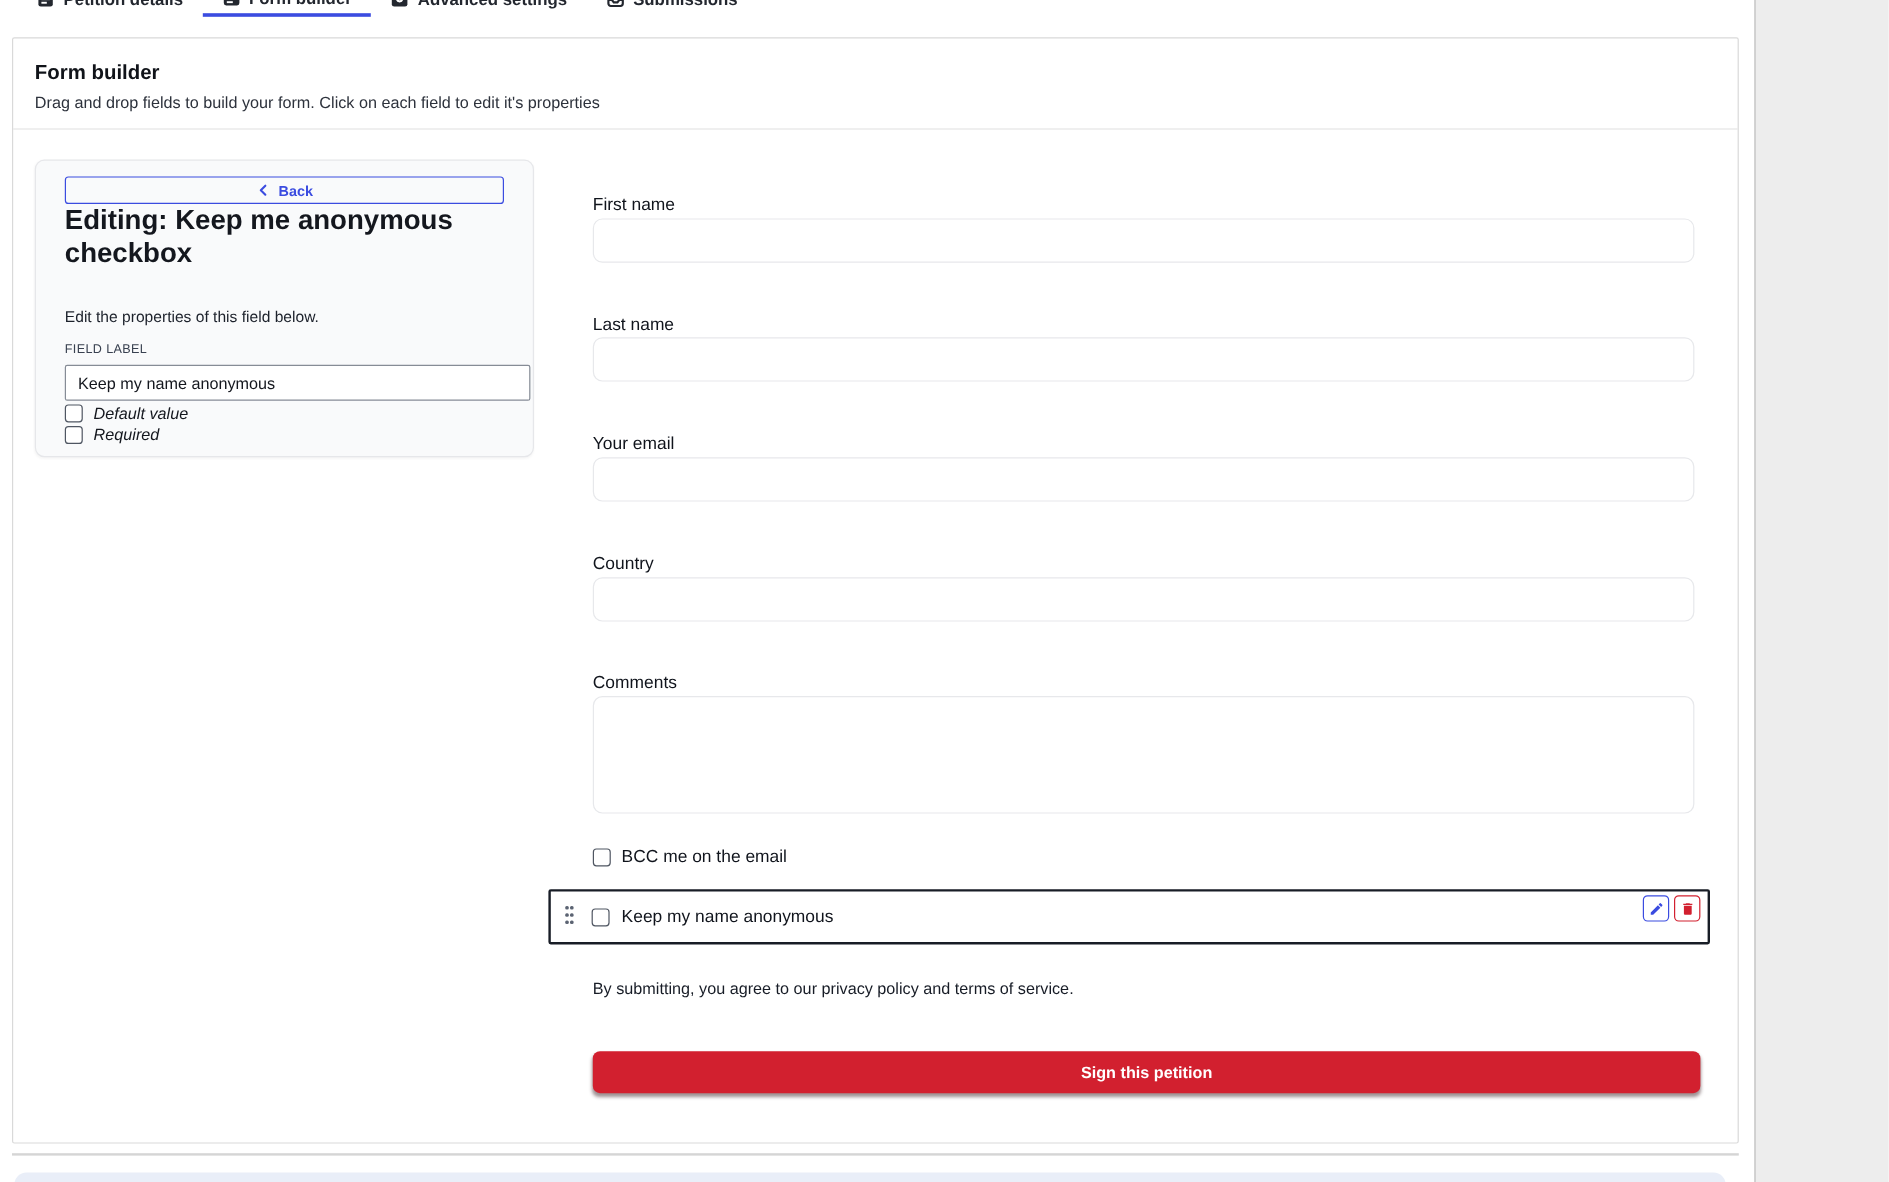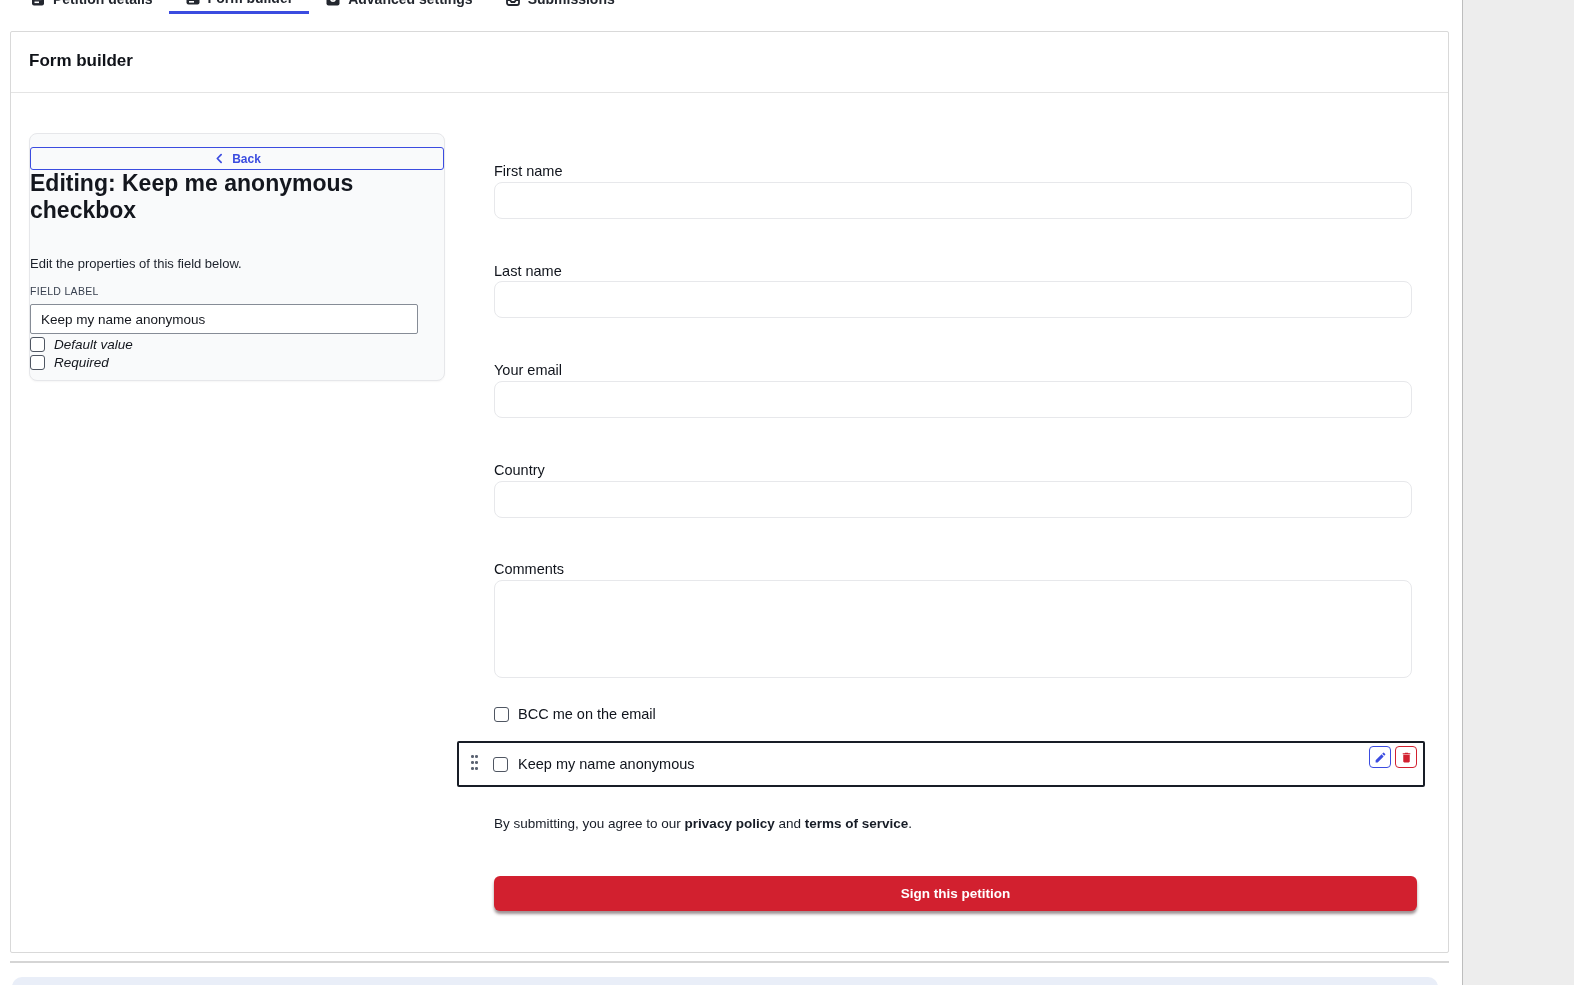--- a/index.html
+++ b/index.html
@@ -30,21 +30,21 @@
     background: #fff; border: 1px solid #d9d9d9; border-radius: 2px;
   }
   .card-header { padding: 19px 18px 14px 18px; border-bottom: 1px solid #e4e4e4; }
   .card-title { font-size: 17px; font-weight: 700; color: #101319; margin-bottom: 7px; }
   .card-sub { font-size: 13.5px; color: #2d323c; }
 
   
   .editor {
     position: absolute; left: 18px; top: 101px; width: 416px; height: 248px;
     background: #f9fafb; border: 1px solid #e6e7ea; border-radius: 8px;
-    padding: 13px 0; box-shadow: 0 1px 2px rgba(0,0,0,0.04);
+    padding: 13px 24px; box-shadow: 0 1px 2px rgba(0,0,0,0.04);
   }
   .back-btn {
     width: 100%; height: 23px; border: 1.5px solid #3b4ce0; border-radius: 3px;
     background: transparent; display: flex; align-items: center; justify-content: center;
     gap: 6px; color: #3b4ce0; font-size: 12px; font-weight: 700;
     font-family: "Liberation Sans", sans-serif; cursor: pointer;
   }
   .editor-title { font-size: 23px; font-weight: 700; color: #14171e; }
   .editor-desc { font-size: 13px; color: #1c212b; margin-top: 32px; }
   .field-caption { font-size: 10.5px; color: #394150; margin-top: 14px; letter-spacing: 0.3px; }
@@ -81,21 +81,21 @@
   .drag-handle i { width: 2.5px; height: 2.5px; border-radius: 50%; background: #5b6372; display: block; }
   .row-actions { position: absolute; right: 6px; top: 3px; display: flex; gap: 4px; }
   .icon-btn {
     width: 22px; height: 22px; border-radius: 4px; background: #fff;
     display: flex; align-items: center; justify-content: center; cursor: pointer;
   }
   .icon-btn.edit { border: 1.5px solid #3b4ce0; }
   .icon-btn.delete { border: 1.5px solid #d2202f; }
 
   .consent { position: absolute; left: 494px; top: 816px; font-size: 13.5px; color: #171c26; }
-  .consent b { font-weight: 700; cursor: pointer; }
+  .consent b { font-weight: 400; cursor: pointer; }
 
   .submit-btn {
     position: absolute; left: 494px; top: 876px; width: 923px; height: 35px;
     background: #d2202f; border: none; border-radius: 6px;
     color: #ffffff; font-size: 13.5px; font-weight: 700;
     font-family: "Liberation Sans", sans-serif; cursor: pointer;
     box-shadow: 0 3px 3px rgba(40,10,15,0.45);
   }
 
   
@@ -152,20 +152,21 @@
           <path d="M2 9h3l1.5 2h3L11 9h3" fill="none" stroke="#23272f" stroke-width="1.8"></path>
         </svg>
     </span>
     <span>Submissions</span>
   </div>
 </div>
 
 <div class="card">
   <div class="card-header">
     <div class="card-title">Form builder</div>
+    <div class="card-sub">Drag and drop fields to build your form. Click on each field to edit it's properties</div>
   </div>
 
   <div class="editor">
     <button class="back-btn">
       <span style="display:flex;">
         <svg width="13" height="13" viewBox="0 0 24 24">
             <polyline points="15 19 8 12 15 5" fill="none" stroke="#3b4ce0" stroke-width="3.2" stroke-linecap="round" stroke-linejoin="round"></polyline>
           </svg>
       </span>
       <span>Back</span>

